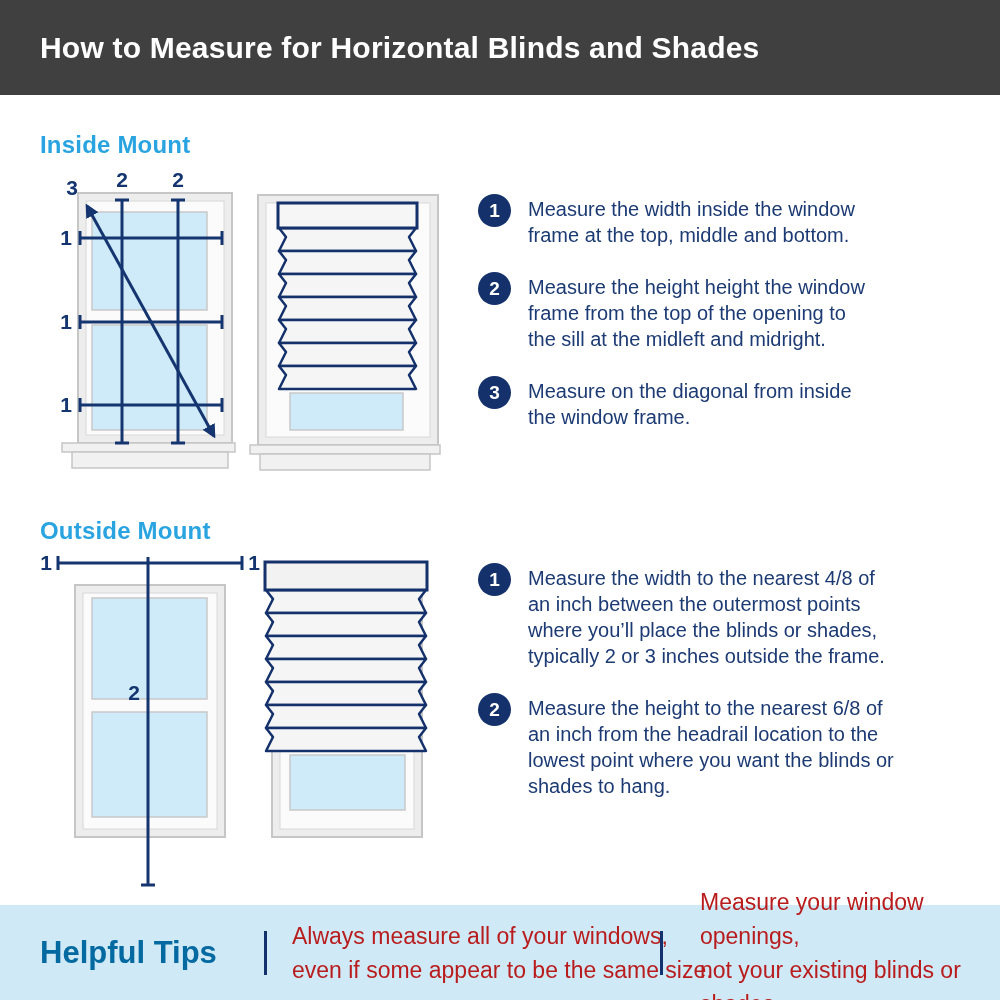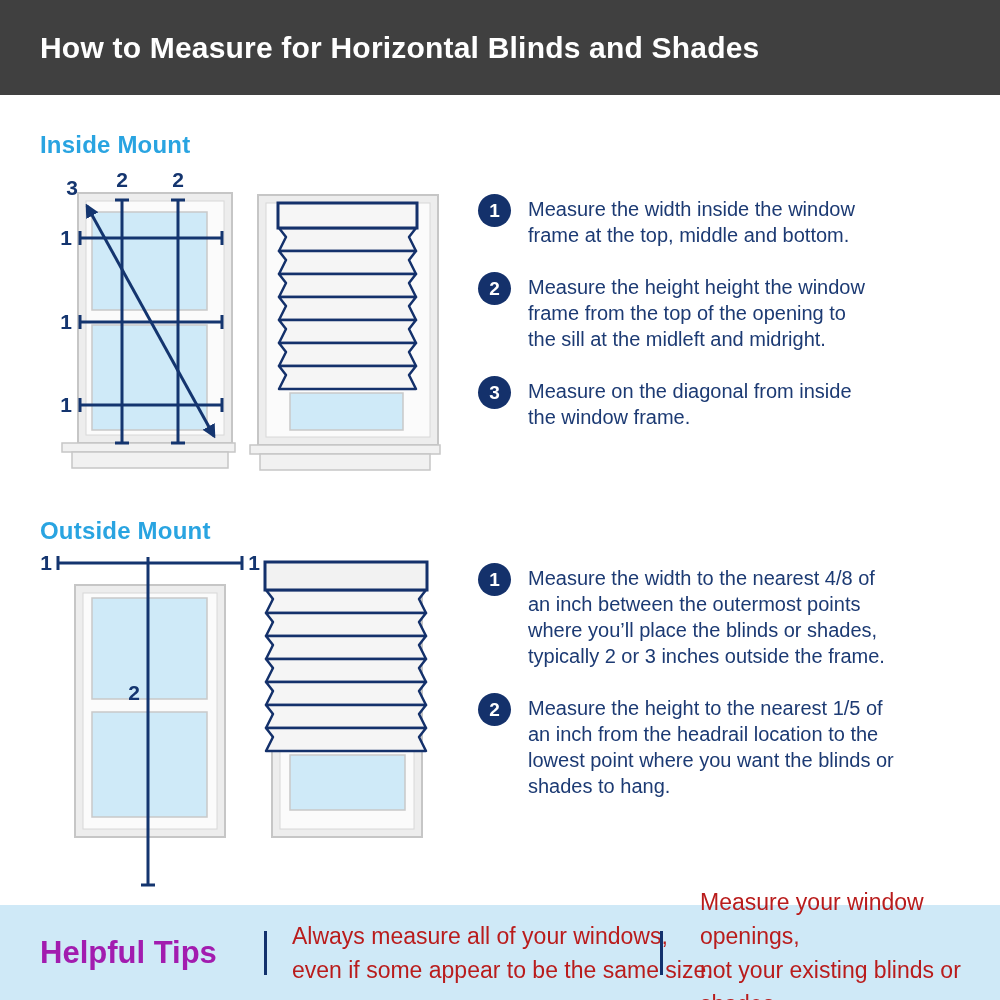--- a/index.html
+++ b/index.html
@@ -32,21 +32,21 @@
   .steps-outside { top:565px; }
   .step { display:flex; gap:17px; margin-bottom:26px; }
   .badge { flex:0 0 33px; width:33px; height:33px; border-radius:50%; background:#14316b;
            color:#ffffff; font-size:19px; font-weight:bold;
            display:flex; align-items:center; justify-content:center; margin-top:-2px; }
   .step-text { font-size:20px; line-height:26px; color:#1c3a73; white-space:pre-line; width:425px; }
 
   
   .ftr { position:absolute; left:0; top:905px; width:1000px; height:95px; background:#cfe9f7; }
   .ftr-h { position:absolute; left:40px; top:50%; transform:translateY(-50%);
-           font-size:31px; font-weight:bold; color:#a21caf; }
+           font-size:31px; font-weight:bold; color:#0369a1; }
   .ftr-div { position:absolute; top:26px; width:3px; height:44px; background:#12316d; }
   .div1 { left:264px; } .div2 { left:660px; }
   .tip { position:absolute; top:50%; transform:translateY(-50%);
          font-size:23px; line-height:34px; color:#b91c1c; white-space:pre-line; }
   .tip1 { left:292px; } .tip2 { left:688px;margin-left:12px; }
 </style>
 </head>
 <body>
 
 <div class="page">
@@ -169,21 +169,21 @@
   <div class="steps steps-outside">
     <div class="step">
       <div class="badge">1</div>
       <div class="step-text">Measure the width to the nearest 4/8 of
 an inch between the outermost points
 where you’ll place the blinds or shades,
 typically 2 or 3 inches outside the frame.</div>
     </div>
     <div class="step">
       <div class="badge">2</div>
-      <div class="step-text">Measure the height to the nearest 1/5 of
+      <div class="step-text">Measure the height to the nearest 6/8 of
 an inch from the headrail location to the
 lowest point where you want the blinds or
 shades to hang.</div>
     </div>
   </div>
 
   <footer class="ftr">
     <div class="ftr-h">Helpful Tips</div>
     <div class="ftr-div div1"></div>
     <div class="tip tip1">Always measure all of your windows,

